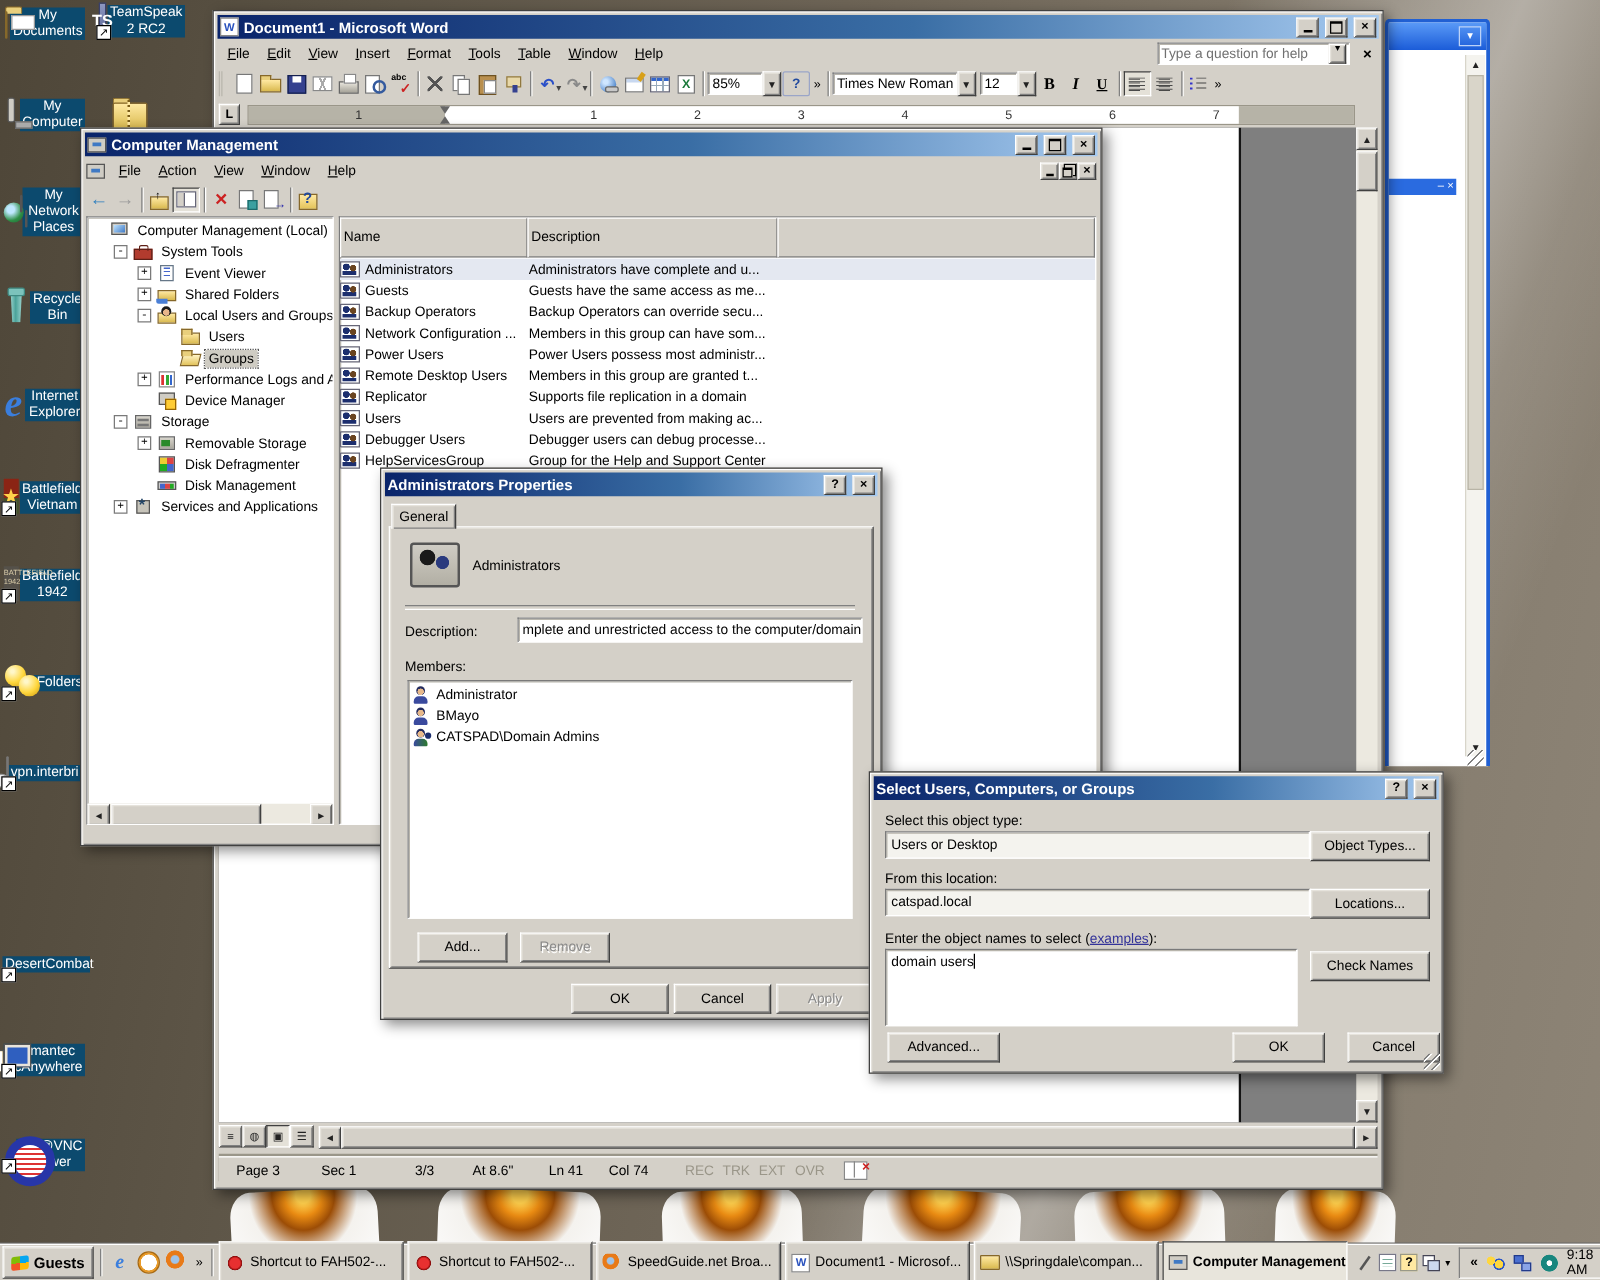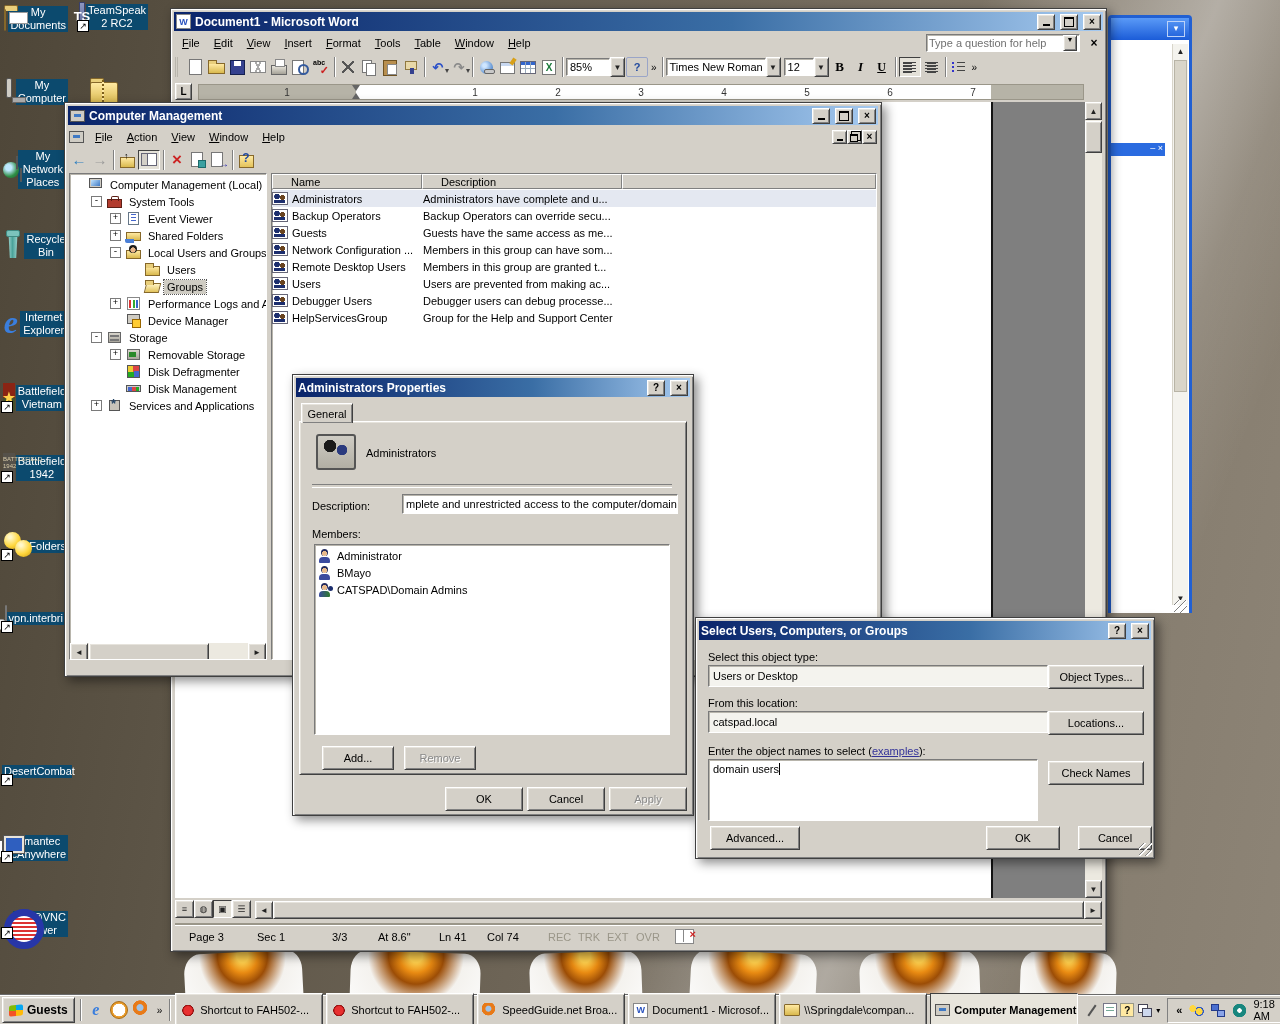--- a/index.html
+++ b/index.html
@@ -164,22 +164,22 @@
   
   .trow{display:flex;align-items:center;height:17px;white-space:nowrap;cursor:default}
   .ttoggle{width:9px;height:9px;border:1px solid #7a7a7a;background:#fff;font-size:9px;line-height:8px;text-align:center;margin-right:4px;flex:none;font-family:"Liberation Mono",monospace}
   .ttoggle.empty{visibility:hidden}
   .tlabel{padding:1px 3px}
   .tsel{background:#cfccc3;outline:1px dotted #555}
   .lrow{display:flex;align-items:center;height:17px;white-space:nowrap;cursor:default}
   .lrow .lname{width:131px;overflow:hidden;flex:none}
   .lrow .ldesc{width:198px;overflow:hidden;flex:none}
   .lsel{background:#e4e8f1}
-  .hcell{height:15px;border:1px solid;border-color:#fff #808080 #808080 #fff;background:#d4d0c8;
-    display:flex;align-items:center;padding:0 18px;box-sizing:border-box;font-size:11px}
+  .hcell{height:32px;border:1px solid;border-color:#fff #808080 #808080 #fff;background:#d4d0c8;
+    display:flex;align-items:center;padding:0 2px;box-sizing:border-box;font-size:11px}
   
   .sbtn{display:flex;align-items:center;justify-content:center;font-size:8px;color:#222;flex:none}
   .track{background:#ece9e0}
   
   .taskbar{position:absolute;left:0;top:995px;width:1280px;height:29px;background:#d4d0c8;
     border-top:1px solid #fff;box-shadow:0 -1px 0 #6a6a6a;display:flex;align-items:center;gap:3px;padding:0 2px;z-index:100;box-sizing:border-box}
   .task{flex:0 0 148px;height:22px;display:flex;align-items:center;gap:4px;padding:16px 4px;
     font-size:11px;white-space:nowrap;overflow:hidden;box-sizing:border-box}
   .task.active{border-color:#404040 #fff #fff #404040;box-shadow:none;background:#e8e5dc;font-weight:bold}
   .tico{width:16px;height:15px;position:relative;flex:none;display:flex;align-items:center;justify-content:center}
@@ -631,58 +631,68 @@
       <span class="hcell" style="flex:1"></span>
     </div>
     <div style="padding-top:1px">
         <div class="lrow lsel">
           <span class="ic-group"></span>
           <span class="lname">Administrators</span>
           <span class="ldesc">Administrators have complete and u...</span>
         </div>
         <div class="lrow">
           <span class="ic-group"></span>
+          <span class="lname">Guests</span>
+          <span class="ldesc">Guests have the same access as me...</span>
+        </div>
+        <div class="lrow">
+          <span class="ic-group"></span>
           <span class="lname">Backup Operators</span>
           <span class="ldesc">Backup Operators can override secu...</span>
         </div>
         <div class="lrow">
           <span class="ic-group"></span>
-          <span class="lname">Guests</span>
-          <span class="ldesc">Guests have the same access as me...</span>
-        </div>
-        <div class="lrow">
-          <span class="ic-group"></span>
           <span class="lname">Network Configuration ...</span>
           <span class="ldesc">Members in this group can have som...</span>
         </div>
         <div class="lrow">
           <span class="ic-group"></span>
+          <span class="lname">Power Users</span>
+          <span class="ldesc">Power Users possess most administr...</span>
+        </div>
+        <div class="lrow">
+          <span class="ic-group"></span>
           <span class="lname">Remote Desktop Users</span>
           <span class="ldesc">Members in this group are granted t...</span>
         </div>
         <div class="lrow">
           <span class="ic-group"></span>
+          <span class="lname">Replicator</span>
+          <span class="ldesc">Supports file replication in a domain</span>
+        </div>
+        <div class="lrow">
+          <span class="ic-group"></span>
           <span class="lname">Users</span>
           <span class="ldesc">Users are prevented from making ac...</span>
         </div>
         <div class="lrow">
           <span class="ic-group"></span>
           <span class="lname">Debugger Users</span>
           <span class="ldesc">Debugger users can debug processe...</span>
         </div>
         <div class="lrow">
           <span class="ic-group"></span>
           <span class="lname">HelpServicesGroup</span>
           <span class="ldesc">Group for the Help and Support Center</span>
         </div>
       </div>
   </div>
 </div>
 
-<div class="win" style="left:292px;top:374px;width:400px;height:440px;z-index:30">
+<div class="win" style="left:304px;top:374px;width:400px;height:440px;z-index:30">
   <div class="titlebar">
     <span>Administrators Properties</span>
     <span class="tspacer"></span>
     <span class="btn cap">?</span>
     <span class="btn cap">×</span>
   </div>
   <div class="btn" style="position:absolute;left:8px;top:28px;width:50px;height:19px;border-bottom:none;display:flex;align-items:center;justify-content:center;background:#d4d0c8;z-index:2">
     <span>General</span>
   </div>
   <div style="position:absolute;left:6px;right:6px;top:46px;height:352px;border:1px solid;border-color:#fff #404040 #404040 #fff;box-shadow:inset 1px 1px 0 #e6e3dc,inset -1px -1px 0 #808080">

